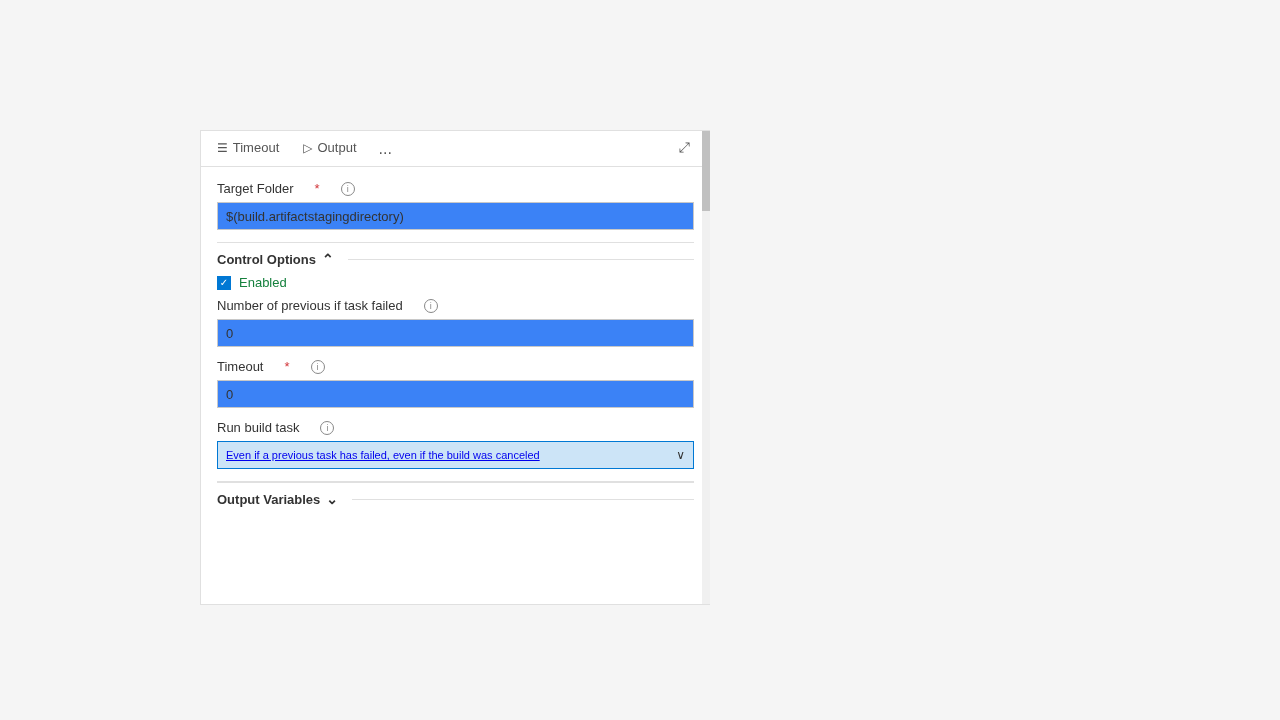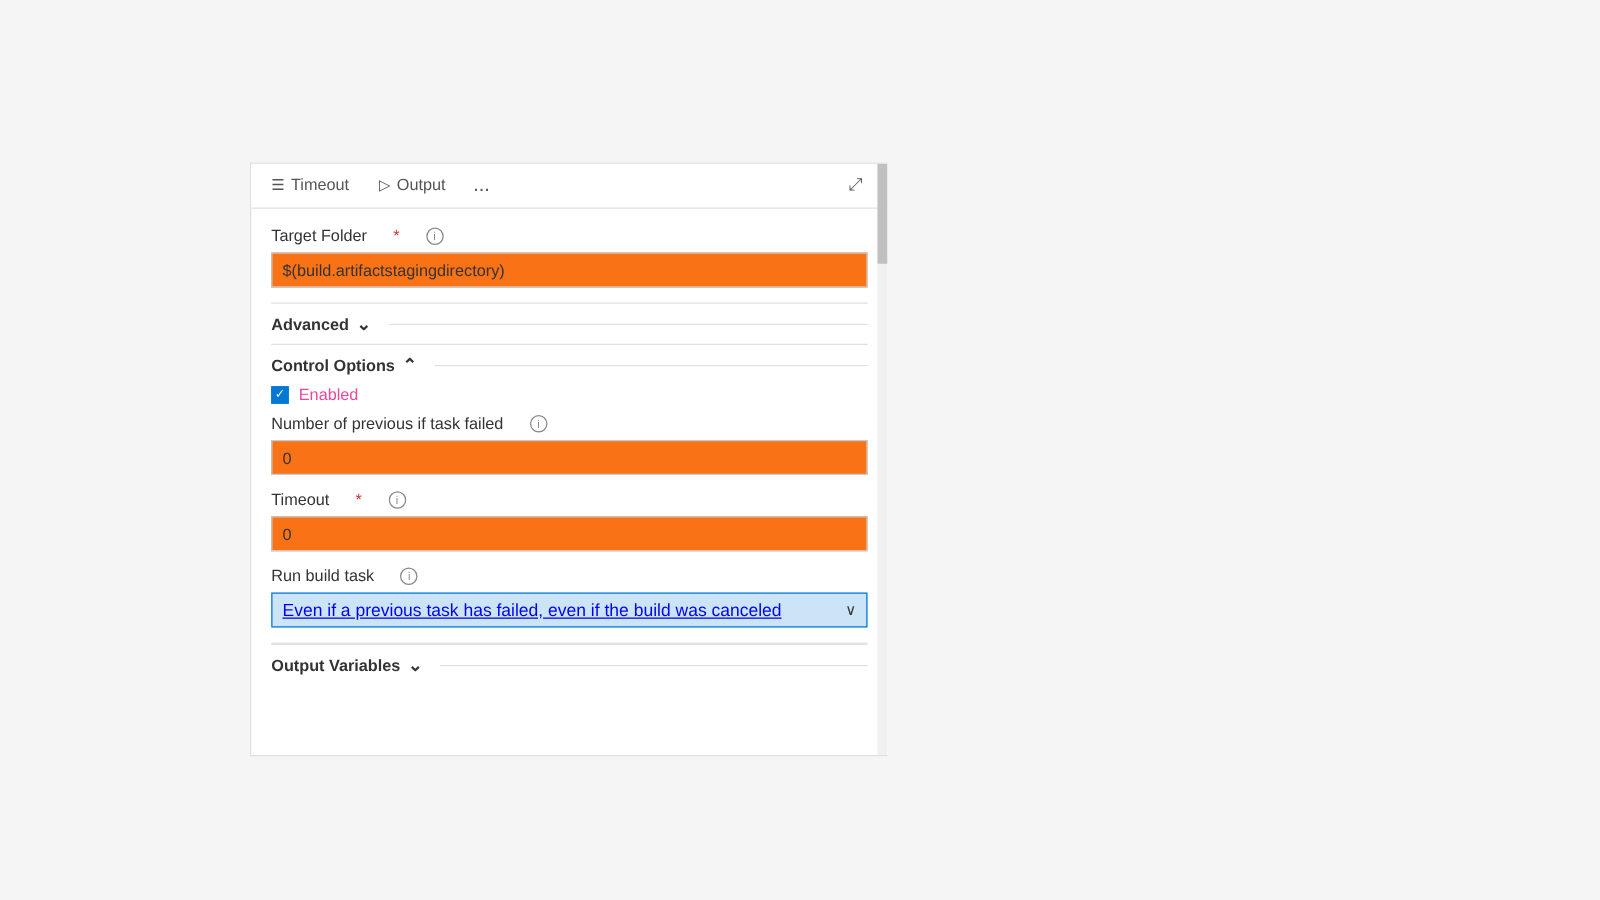--- a/index.html
+++ b/index.html
@@ -130,21 +130,21 @@
       font-style: normal;
     }
 
     .text-input {
       width: 100%;
       height: 28px;
       border: 1px solid #c8c8c8;
       padding: 0 8px;
       font-size: 13px;
       color: #333;
-      background: #f97316;
+      background: #3b82f6;
       margin-bottom: 12px;
     }
 
     .section-header {
       display: flex;
       align-items: center;
       gap: 6px;
       font-size: 13px;
       font-weight: 600;
       color: #333;
@@ -197,42 +197,42 @@
       color: #fff;
       font-size: 10px;
       position: absolute;
       top: 50%;
       left: 50%;
       transform: translate(-50%, -52%);
     }
 
     .checkbox-label {
       font-size: 13px;
-      color: #ec4899;
+      color: #15803d;
     }
 
     .select-dropdown {
       width: 100%;
       height: 28px;
       border: 1px solid #0078d4;
       padding: 4px 8px;
       font-size: 13px;
       color: #333;
       background: #cce4f7;
       display: flex;
       align-items: center;
       justify-content: space-between;
       cursor: pointer;
       margin-bottom: 12px;
     }
 
     .select-text {
       color: #0000ee;
       text-decoration: underline;
-      font-size: 14px;
+      font-size: 11px;
     }
 
     .select-arrow {
       font-size: 12px;
       color: #333;
     }
 
     .output-section {
       border-top: 1px solid #e0e0e0;
     }
@@ -259,25 +259,20 @@
 
       
       <div class="field-label">
         <span>Target Folder</span>
         <span class="required-star">*</span>
         <span class="info-icon">i</span>
       </div>
       <input class="text-input" type="text" value="$(build.artifactstagingdirectory)" style="">
 
       
-      <div class="section-header">
-        <span>Advanced</span>
-        <span class="chevron-down"></span>
-        <div class="section-header-divider"></div>
-      </div>
 
       
       <div class="section-header">
         <span>Control Options</span>
         <span class="chevron-up"></span>
         <div class="section-header-divider"></div>
       </div>
 
       
       <div class="checkbox-row">

